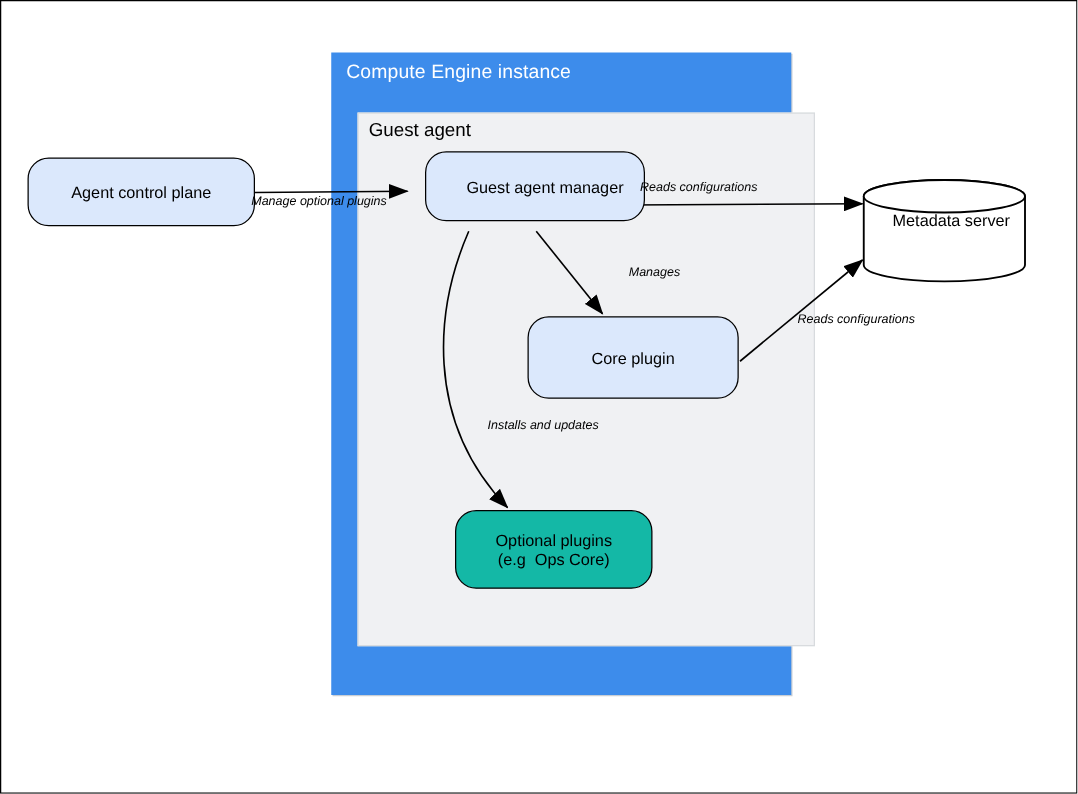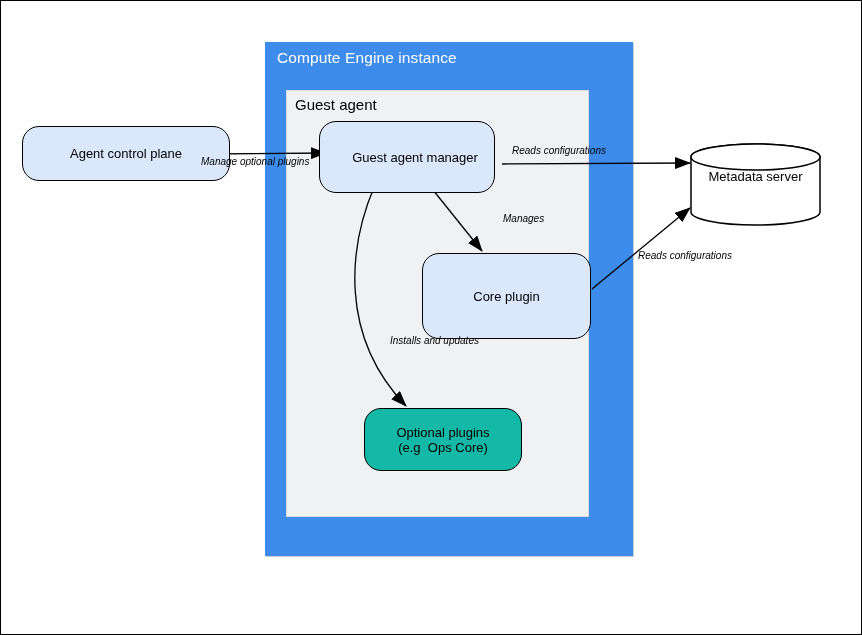--- a/index.html
+++ b/index.html
@@ -11,42 +11,42 @@
   }
   .compute-engine {
     position:absolute; left:264px; top:41px; width:368px; height:514px;
     background:#3D8CEB; box-shadow:1px 1px 0 #c9ced4;
   }
   .ce-title {
     position:absolute; left:12px; top:7px;
     color:#ffffff; font-size:15.5px; font-weight:500; letter-spacing:0.1px;text-align:right;
   }
   .guest-agent {
-    position:absolute; left:21px; top:48px; width:303px; height:427px;
+    position:absolute; left:21px; top:48px; width:366px; height:427px;
     background:#F0F1F3; border:1px solid #d8dbde; box-sizing:border-box;
   }
   .ga-title { position:absolute; left:8px; top:5px; color:#000; font-size:15px; }
   .node {
     position:absolute; display:flex; flex-direction:column;
     align-items:center; justify-content:center; text-align:center;
     font-size:13px; color:#000; background:#DBE8FC;
     border:1.4px solid #000; border-radius:17px; box-sizing:border-box;
     line-height:15px;
   }
   .node.yellow { background:#14b8a6; }
-  .node-acp  { left:21px;  top:125px; width:208px; height:55px;text-align:right; }
-  .node-gam  { left:318px; top:120px; width:176px; height:72px;padding-left:16px; }
-  .node-core { left:421px; top:252px; width:169px; height:86px; }
+  .node-acp  { left:21px;  top:125px; width:182px; height:55px;text-align:right; }
+  .node-gam  { left:339px; top:120px; width:176px; height:56px;padding-left:16px; }
+  .node-core { left:421px; top:252px; width:169px; height:66px; }
   .node-opt  { left:363px; top:407px; width:158px; height:63px; }
   .node-opt .line { display:block; white-space:pre; }
   .edges-svg { position:absolute; left:0; top:0; width:862px; height:635px; pointer-events:none; }
   .edge-label {
     position:absolute; font-size:10px; color:#000; white-space:nowrap;font-style:italic;
   }
-  .cyl { position:absolute; left:689px; top:142px; width:131px; height:84px; }
+  .cyl { position:absolute; left:689px; top:142px; width:131px; height:84px;padding-left:11px; }
   .cyl svg { position:absolute; left:0; top:0; overflow:visible; }
   .cyl-label {
     position:absolute; left:0; right:0; top:26px; text-align:center;
     font-size:13px; color:#000;
   }
 </style>
 </head>
 <body>
 
 <div class="canvas">

